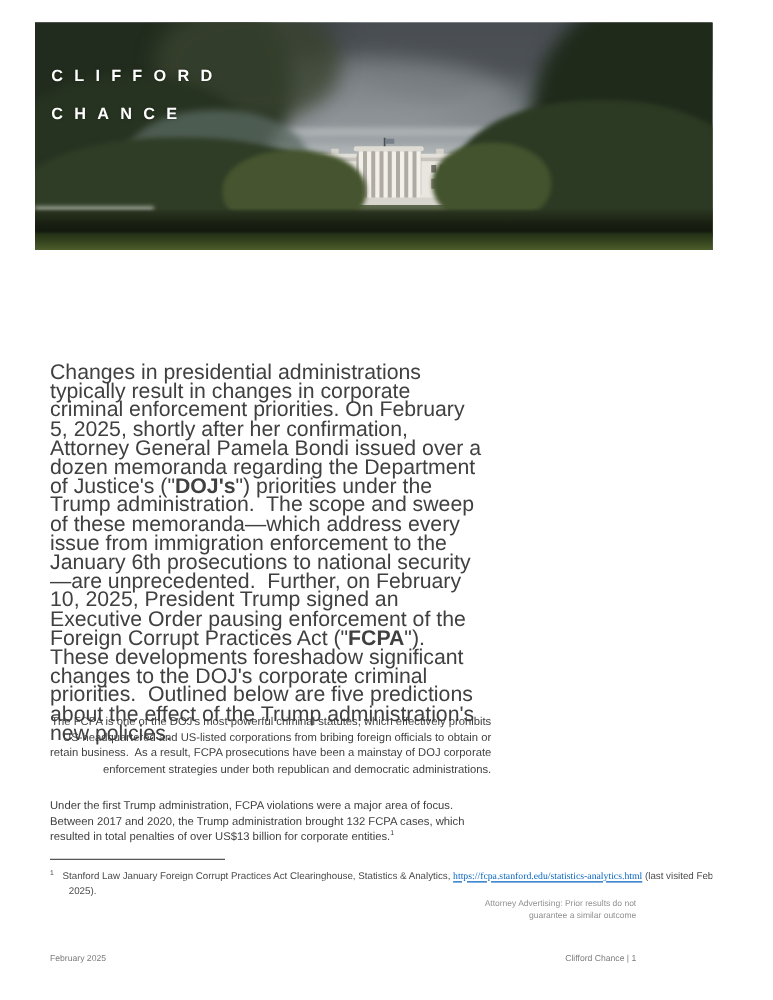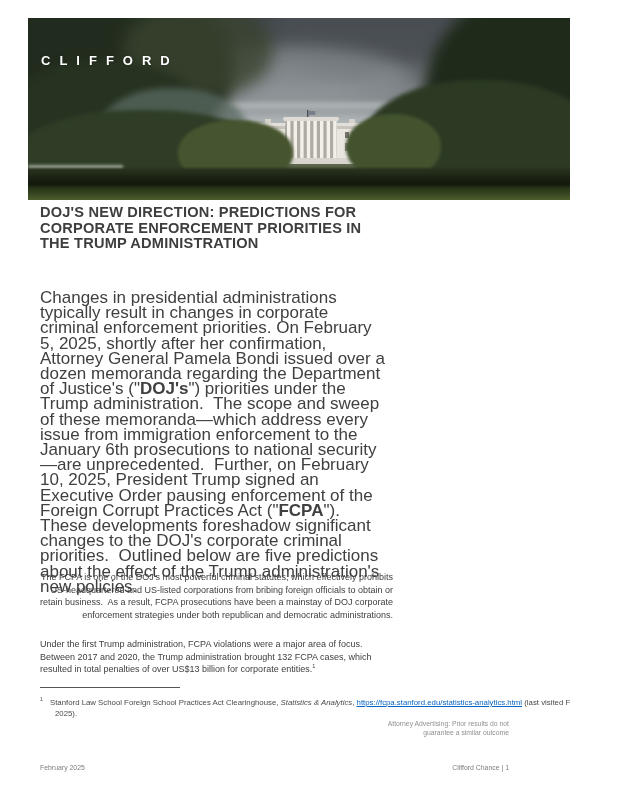--- a/index.html
+++ b/index.html
@@ -80,21 +80,21 @@
   sup { font-size:.62em; vertical-align:super; line-height:0; }
 
   
   .fn-rule { position:absolute; left:40px; top:687px; width:140px; height:0; border-top:1px solid #555555; }
   .footnote {
     position:absolute; left:40px; top:694px; width:543px;
     font-size:7.8px; line-height:11.6px; color:#4a4a4a;
     padding-left:15px; text-indent:-15px;
   }
   .fn-marker { font-size:5.4px; vertical-align:super; margin-right:7px; }
-  .footnote a, .footnote .link { color:#0563c1; text-decoration:underline; cursor:pointer; }
+  .footnote a, .footnote .link { color:#0563c1; text-decoration:underline; cursor:pointer;font-family:Liberation Serif, serif; }
 
   .attorney {
     position:absolute; right:61px; top:719px; width:142px;
     font-size:6.8px; line-height:9.4px; color:#909090; text-align:right;
   }
 
   
   .footer-date  { position:absolute; left:40px;  top:764px; font-size:6.9px; color:#7d7d7d; }
   .footer-page  { position:absolute; right:61px; top:764px; font-size:6.9px; color:#7d7d7d; }
 </style>
@@ -157,34 +157,34 @@
     <div class="tree t-lnear"></div>
     <div class="tree t-lgreen"></div>
     <div class="tree t-rnear"></div>
 
     <div class="fence"></div>
     <div class="hedge"></div>
     <div class="lawn"></div>
 
     <div class="logo">
       <span class="logo-line">CLIFFORD</span>
+      <span class="logo-line">CHANCE</span>
     </div>
   </div>
 
-  <h1 class="title">DOJ'S NEW DIRECTION: PREDICTIONS FOR CORPORATE ENFORCEMENT PRIORITIES IN THE TRUMP ADMINISTRATION</h1>
 
   <p class="intro"><span>Changes in presidential administrations typically result in changes in corporate criminal enforcement priorities. On February 5, 2025, shortly after her confirmation, Attorney General Pamela Bondi issued over a dozen memoranda regarding the Department of Justice's ("</span><span style="font-weight: bold;">DOJ's</span><span>") priorities under the Trump administration.  The scope and sweep of these memoranda—which address every issue from immigration enforcement to the January 6th prosecutions to national security—are unprecedented.  Further, on February 10, 2025, President Trump signed an Executive Order pausing enforcement of the Foreign Corrupt Practices Act ("</span><span style="font-weight: bold;">FCPA</span><span>").  These developments foreshadow significant changes to the DOJ's corporate criminal priorities.  Outlined below are five predictions about the effect of the Trump administration's new policies.</span></p>
 
 
   <p class="small-para p1">The FCPA is one of the DOJ's most powerful criminal statutes, which effectively prohibits US-headquartered and US-listed corporations from bribing foreign officials to obtain or retain business.  As a result, FCPA prosecutions have been a mainstay of DOJ corporate enforcement strategies under both republican and democratic administrations.</p>
 
   <p class="small-para p2"><span>Under the first Trump administration, FCPA violations were a major area of focus.  Between 2017 and 2020, the Trump administration brought 132 FCPA cases, which resulted in total penalties of over US$13 billion for corporate entities.</span><sup>1</sup></p>
 
   <div class="fn-rule"></div>
 
-  <div class="footnote"><span class="fn-marker">1</span><span><span>Stanford Law School Foreign School Practices Act Clearinghouse, </span><span style="font-style: italic;">Statistics &amp; Analytics</span><span>, </span><a href="#">https://fcpa.stanford.edu/statistics-analytics.html</a><span> (last visited Feb. 8, 2025).</span></span></div>
+  <div class="footnote"><span class="fn-marker">1</span><span><span>Stanford Law January Foreign Corrupt Practices Act Clearinghouse, </span><span style="">Statistics &amp; Analytics</span><span>, </span><a href="#">https://fcpa.stanford.edu/statistics-analytics.html</a><span> (last visited Feb. 8, 2025).</span></span></div>
 
   <div class="attorney">Attorney Advertising: Prior results do not guarantee a similar outcome</div>
 
   <div class="footer-date">February 2025</div>
   <div class="footer-page">Clifford Chance | 1</div>
 
 </div>
 
 </body></html>

